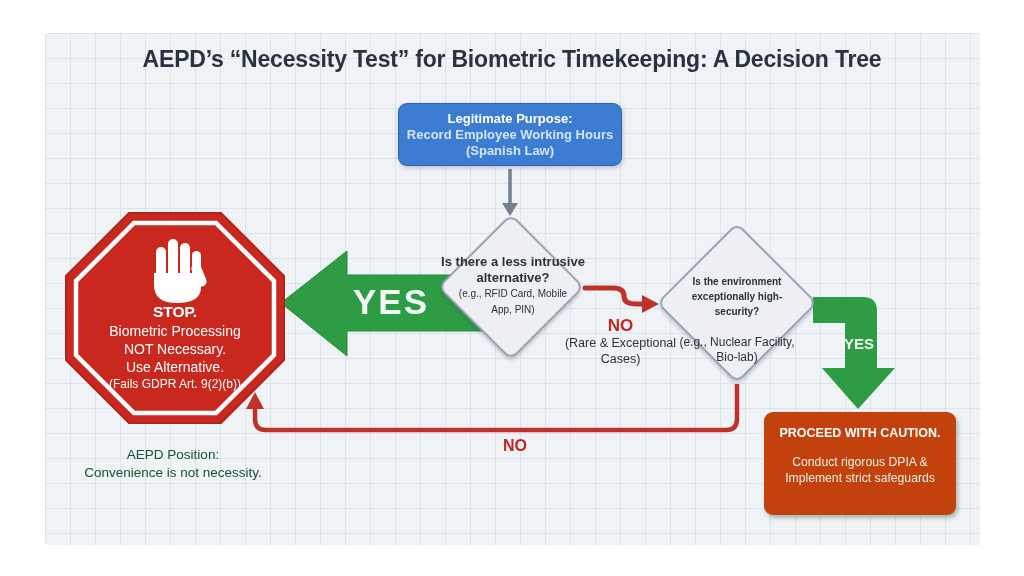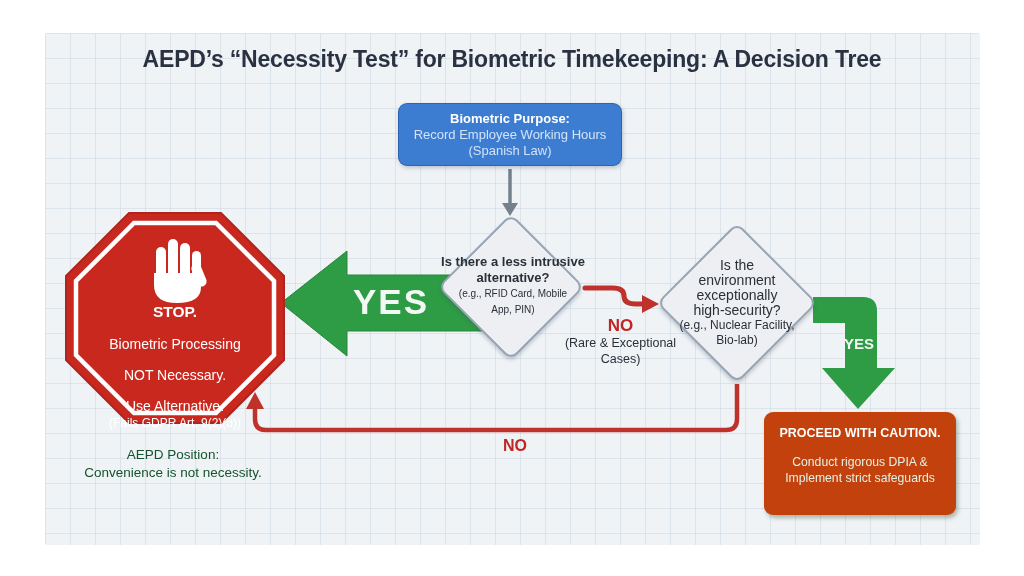--- a/index.html
+++ b/index.html
@@ -19,54 +19,54 @@
   #title { left:0; top:46px; width:1024px; text-align:center;
     font-size:23px; font-weight:bold; color:#2a3140; letter-spacing:-0.2px; z-index:3; }
 
   svg.connectors { position:absolute; left:0; top:0; width:1024px; height:576px; z-index:1; }
 
   
   #purpose-box { left:398px; top:103px; width:224px; height:63px; background:#3d7dd1;
     border:1.5px solid rgba(33,78,150,.55); border-radius:9px; z-index:2;
     box-shadow:1px 2px 4px rgba(30,50,80,.25); text-align:center; padding-top:7px; }
   #purpose-box .h { font-size:13px; font-weight:bold; color:#ffffff; line-height:16px; }
-  #purpose-box .l { font-size:13px; color:#d3e3f8; line-height:16px; }
+  #purpose-box .l { font-size:13px; color:#d3e3f8; line-height:16px;font-weight:bold; }
 
   
   .diamond { position:absolute; background:#edeff3; border:2.5px solid #97a4b4;
     border-radius:9px; transform:rotate(45deg); z-index:2;
     box-shadow:2px 2px 4px rgba(60,75,95,.25); }
   #diamond1 { left:459px; top:235px; width:104px; height:104px; }
   #diamond2 { left:680px; top:246px; width:114px; height:114px; }
   .dtext { position:absolute; z-index:3; text-align:center; color:#2a3038; }
   #d1text { left:436px; top:254px; width:154px; }
   #d1text .q { font-size:13px; font-weight:bold; line-height:16px; }
   #d1text .e { font-size:10px; line-height:16px; margin:0 auto; width:118px; }
   #d2text { left:677px; top:258px; width:120px; }
-  #d2text .q { font-size:14px; font-weight:normal; line-height:15px; width:98px; margin:0 auto; }
+  #d2text .q { font-size:10px; font-weight:bold; line-height:15px; width:98px; margin:16px auto; }
   #d2text .e { font-size:12px; line-height:15px; width:120px; margin:0 auto; }
 
   
   #yes-left-label { left:316px; top:282px; width:150px; text-align:center; z-index:3;
     font-size:35px; font-weight:bold; color:#f2f8f3; letter-spacing:2px; }
   #no-branch { left:558px; top:316px; width:125px; text-align:center; z-index:3; }
   #no-branch .no { font-size:17px; font-weight:bold; color:#c02723; line-height:19px; }
   #no-branch .sub { font-size:12.5px; color:#2a3038; line-height:16px; }
   #yes-right-label { left:836px; top:335px; width:46px; text-align:center; z-index:3;
     font-size:15px; font-weight:bold; color:#f2f8f3; }
   #no-return-label { left:490px; top:437px; width:50px; text-align:center; z-index:3;
     font-size:16px; font-weight:bold; color:#c02723; }
   #position-note { left:57px; top:446px; width:232px; text-align:center; z-index:3;
     font-size:13.5px; color:#14532d; line-height:18px; }
 
   
   #stop-sign { left:64px; top:211px; width:222px; height:214px; z-index:2; }
   #stop-text { left:64px; top:302px; width:222px; text-align:center; color:#ffffff; z-index:3; }
   #stop-text .t { font-size:15.5px; font-weight:bold; line-height:20px; }
-  #stop-text .l { font-size:14px; line-height:18px;margin-top:13px; }
+  #stop-text .l { font-size:14px; line-height:18px; }
   #stop-text .n { font-size:12px; line-height:17px; }
 
   
   #caution-box { left:764px; top:412px; width:192px; height:103px; background:#c2410c;
     border-radius:9px; z-index:2; box-shadow:2px 3px 4px rgba(25,70,35,.35);
     text-align:center; padding-top:13px; }
   #caution-box .h { font-size:12.5px; font-weight:bold; color:#ffffff; line-height:16px; }
   #caution-box .l { font-size:12.2px; color:#e2f2e6; line-height:16px; }
   #caution-box .gap { height:13px; }
 </style>
@@ -99,21 +99,21 @@
       <path d="M813 297 L863 297 Q877 297 877 311 L877 368 L895 368 L858 409 L822 368 L845 368 L845 323 L813 323 Z" fill="#2e9b45"></path>
     </g>
 
     <g>
       <path d="M737 384 L737 419 Q737 430 726 430 L266 430 Q255 430 255 419 L255 407" stroke="#bf322c" stroke-width="4.5" fill="none"></path>
       <polygon points="255,392 246,409 264,409" fill="#bf322c"></polygon>
     </g>
   </svg>
 
   <div id="purpose-box" class="abs">
-    <div class="h">Biometric Purpose:</div>
+    <div class="h">Legitimate Purpose:</div>
     <div class="l">Record Employee Working Hours</div>
     <div class="l">(Spanish Law)</div>
   </div>
 
   <div id="diamond1" class="diamond"></div>
   <div id="d1text" class="dtext">
     <div class="q">Is there a less intrusive alternative?</div>
     <div class="e">(e.g., RFID Card, Mobile App, PIN)</div>
   </div>
 

